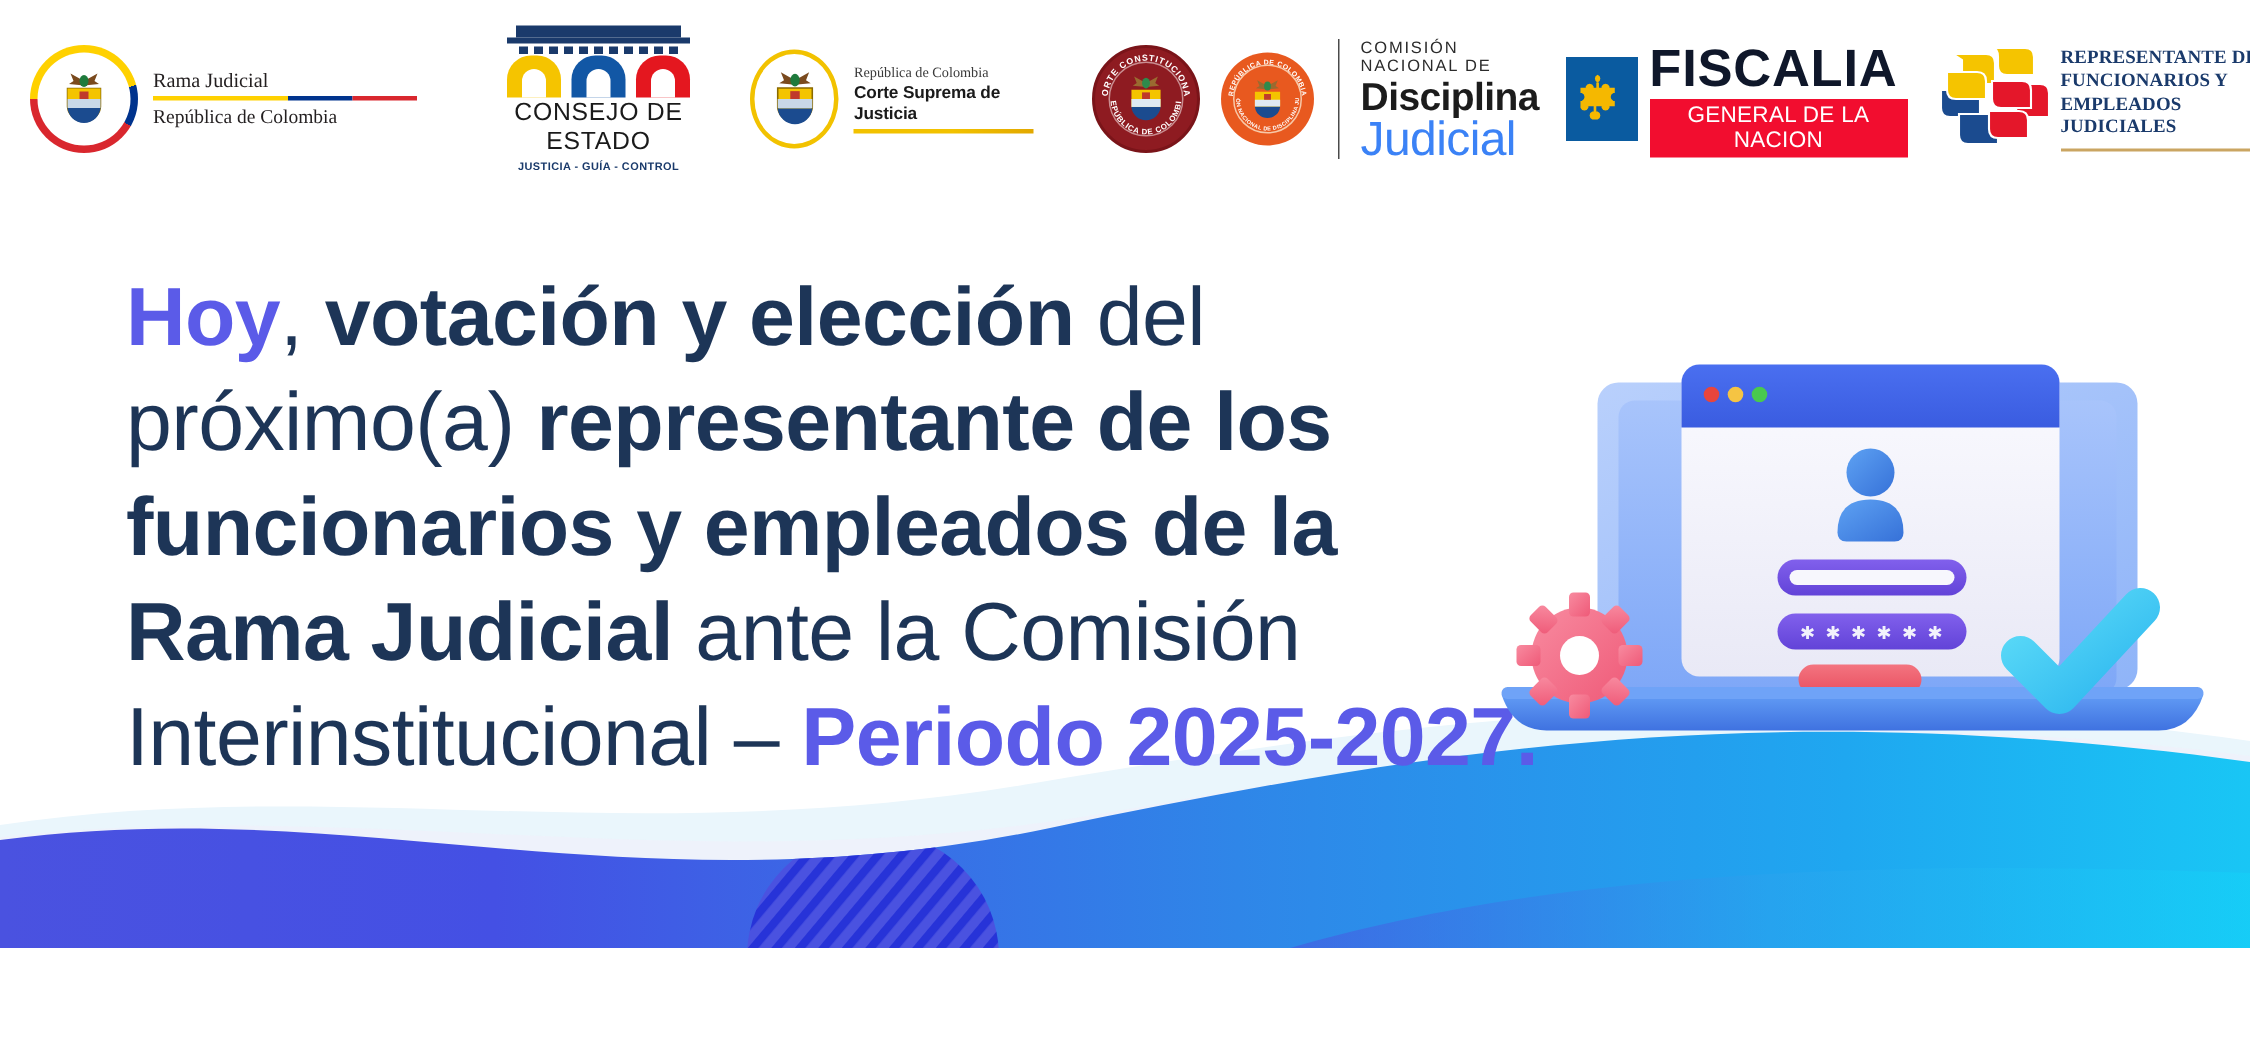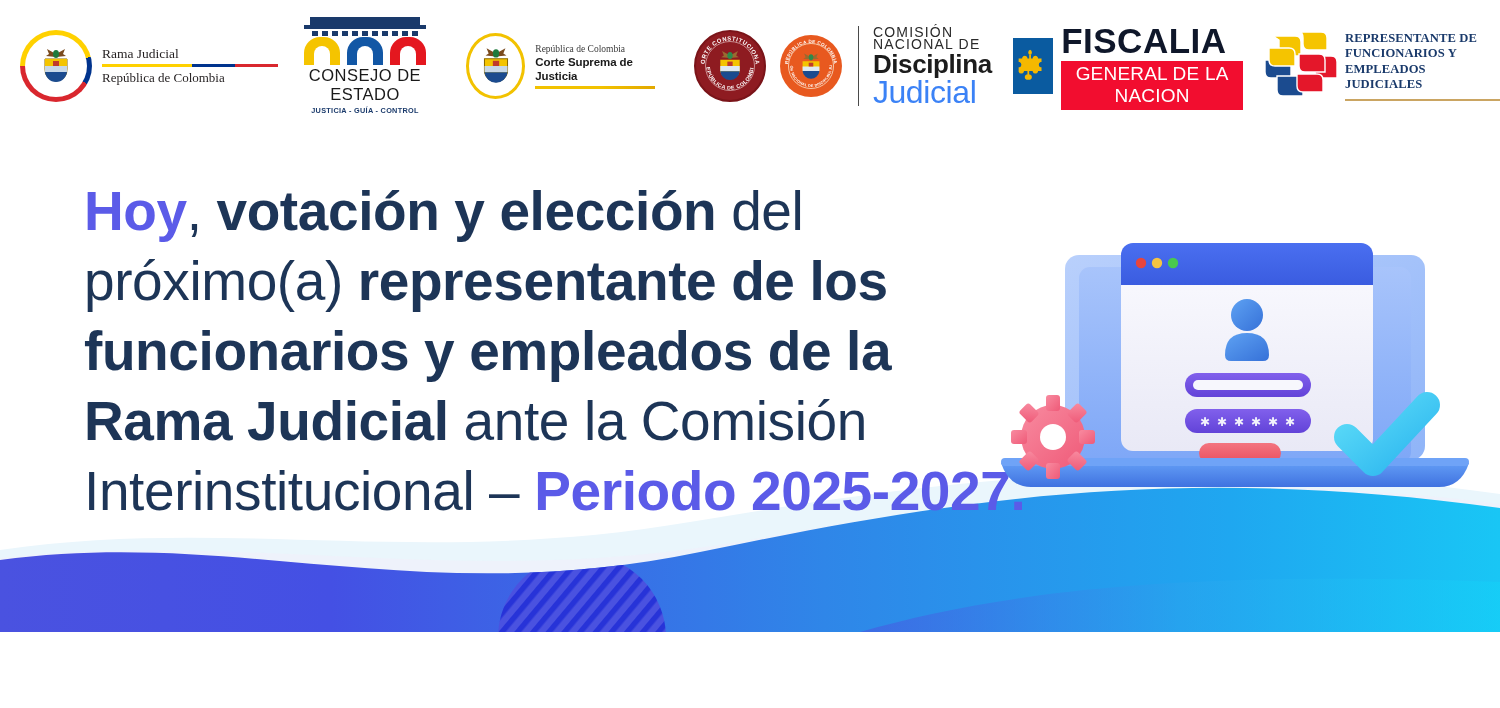--- a/index.html
+++ b/index.html
@@ -51,21 +51,21 @@
   .rj-l1 { font-size: 13.5px; line-height: 15.5px; }
   .rj-l2 { font-size: 13.5px; line-height: 15.5px; }
   .rj-rule { display:flex; width: 176px; height: 2.6px; margin: 3px 0 3px 0; }
   .rj-rule i { flex:1; display:block; }
   .rj-rule .y { background:#ffd100; flex: 2.1; }
   .rj-rule .b { background:#00338d; flex: 1; }
   .rj-rule .r { background:#d9272e; flex: 1; }
   .rj-l3 { font-size: 13px; line-height: 16px; }
 
   
-  .ce { margin-left: 24px; width: 140px; }
+  .ce { margin-left: 58px; width: 140px; }
   .ce-arches { position: relative; width: 126px; height: 48px; }
   .ce-roof {
     position:absolute; left: 8px; top: 0; width: 110px; height: 8px;
     background:#1a3a6b;
   }
   .ce-roof2 {
     position:absolute; left: 2px; top: 8px; width: 122px; height: 4px;
     background:#1a3a6b;
   }
   .ce-dots { position:absolute; left: 10px; top: 14px; width: 106px; height: 5px;
@@ -129,37 +129,37 @@
     position:relative;
   }
   .cn-seal::before {
     content:""; position:absolute; inset:8px; border-radius:50%;
     border:1.3px solid #f7c8a8;
   }
   .cn-div {
     width:1.4px; height:80px; background:#4a4a4a; margin-left:16px;
   }
   .cn-text { margin-left: 14px; }
-  .cn-l1 { font-size:14px; letter-spacing:1.2px; color:#2b2b2b; font-weight:400; line-height:12px; }
+  .cn-l1 { font-size:11px; letter-spacing:1.2px; color:#2b2b2b; font-weight:400; line-height:12px; }
   .cn-l2 { font-size:26px; color:#1c1c1c; font-weight:700; line-height:28px; letter-spacing:-.4px; }
   .cn-l3 { font-size:32px; color:#3b82f6; font-weight:400; line-height:29px; letter-spacing:-.4px; }
 
   
   .fi { margin-left: 18px; display:flex; align-items:center; }
   .fi-box {
     width: 54px; height: 56px; background:#0a5ba0;
     display:flex; align-items:center; justify-content:center;
   }
   .fi-right { margin-left: 8px; }
   .fi-title {
     font-size: 35px; font-weight: 700; color:#0f172a; letter-spacing:.5px;
     line-height: 36px; font-family:"Liberation Sans", sans-serif;
   }
   .fi-band {
-    background:#f20d2f; color:#fff; font-size:19px; font-weight:400;
+    background:#f20d2f; color:#fff; font-size:15px; font-weight:400;
     padding: 2px 6px 3px 6px; letter-spacing:.2px; margin-top:2px;
     text-align:center;
   }
 
   
   .rp { margin-left: 16px; display:flex; align-items:center; }
   .rp-hands { width: 78px; height: 80px; position:relative; }
   .rp-text { margin-left: 8px; }
   .rp-l {
     font-size: 12.6px; font-weight:700; color:#1a3a6b; line-height:15.5px;

